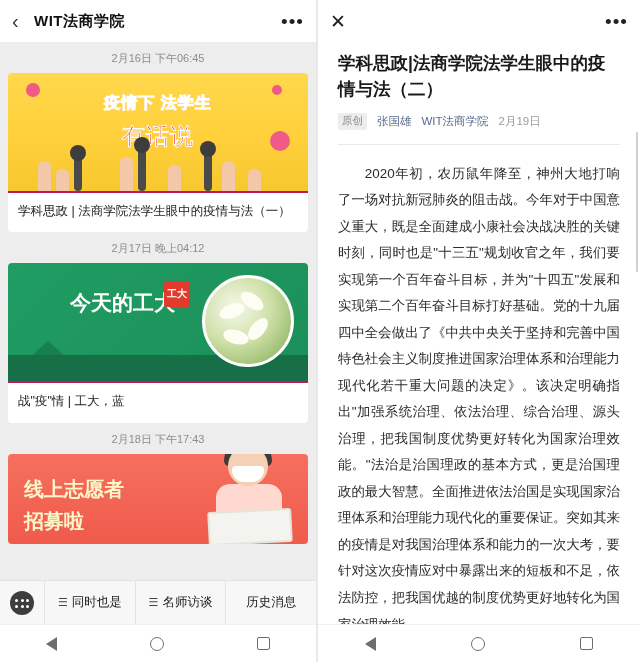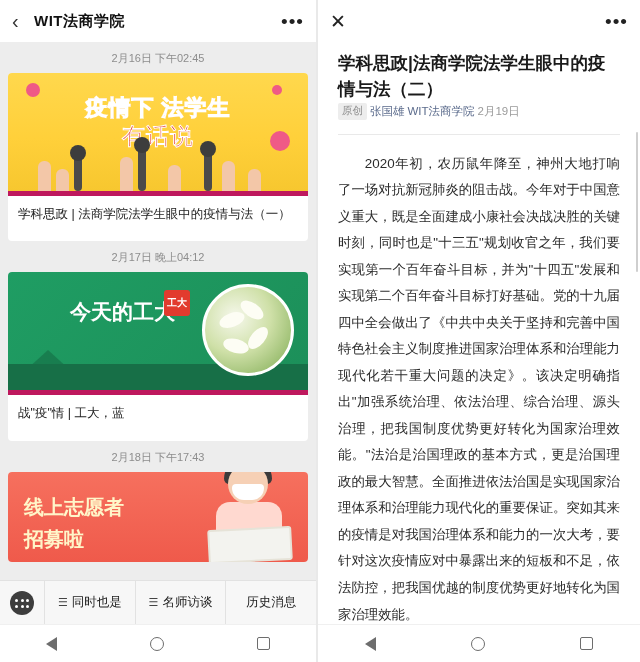--- a/index.html
+++ b/index.html
@@ -42,28 +42,28 @@
   .timestamp {
     text-align: center; font-size: 11px; color: #8d8d8d;
     padding: 9px 0 7px;
   }
   .card {
     background: #fff; margin: 0 8px; border-radius: 4px; overflow: hidden;
   }
   .card-img { width: 100%; height: 118px; position: relative; overflow: hidden; }
   .card-title {
     font-size: 12.5px; color: #222; line-height: 1.55;
-    padding: 9px 10px 17px; border-top: 5px solid #be185d;
+    padding: 9px 10px 11px; border-top: 2px solid #be185d;
   }
 
   
   .poster1 { background: linear-gradient(180deg,#ffd84d 0%, #ffd03a 55%, #f7c72f 100%); }
   .poster1 .p1-txt1 {
     position: absolute; top: 20px; left: 50%; transform: translateX(-50%);
-    font-size: 22px; font-weight: 800; color: #e0352b;
+    font-size: 16px; font-weight: 800; color: #e0352b;
     -webkit-text-stroke: 1px #fff; white-space: nowrap; letter-spacing: 1px;
   }
   .poster1 .p1-txt2 {
     position: absolute; top: 48px; left: 50%; transform: translateX(-50%);
     font-size: 23px; font-weight: 400; color: #e0352b;
     -webkit-text-stroke: 1px #fff; white-space: nowrap; letter-spacing: 1px;
   }
   .hand {
     position: absolute; bottom: 0; width: 13px; background: #f3c7a8;
     border-radius: 6px 6px 0 0;
@@ -174,24 +174,24 @@
   }
   .menu-item .eq { font-size: 11px; color: #444; }
 
   
   .article {
     height: calc(662px - 42px - 38px);
     background: #fff; padding: 2px 20px 0; overflow: hidden; position: relative;
   }
   .art-title {
     font-size: 17.5px; line-height: 1.5; color: #1a1a1a; font-weight: 700;
-    margin: 6px 0 0;
+    margin: 6px 0 10px;
   }
   .art-meta {
-    display: flex; align-items: center; gap: 3px; flex-wrap: wrap;
+    display: flex; align-items: center; gap: 10px; flex-wrap: wrap;
     font-size: 11.5px; margin-bottom: 14px;
   }
   .tag-orig {
     background: #ededed; color: #8c8c8c; font-size: 10.5px;
     padding: 1.5px 4px; border-radius: 2px;
   }
   .meta-author { color: #5b6b8c; }
   .meta-account { color: #5b6b8c; }
   .meta-date { color: #9a9a9a; }
   .art-sep { height: 1px; background: #e9e9e9; margin: 0 0 16px; }
@@ -233,21 +233,21 @@
   <div class="phone left">
 
     <div class="topbar">
       <div class="back">‹</div>
       <div class="title">WIT法商学院</div>
       <div class="dots">•••</div>
     </div>
 
     <div class="feed">
 
-      <div class="timestamp">2月16日 下午02:45</div>
+      <div class="timestamp">2月16日 下午06:45</div>
       <div class="card">
         <div class="card-img poster1">
           <div class="p1-bubble" style="width:14px;height:14px;top:10px;left:18px;"></div>
           <div class="p1-bubble" style="width:10px;height:10px;top:12px;right:26px;"></div>
           <div class="poster1-txt p1-txt1">疫情下  法学生</div>
           <div class="poster1-txt p1-txt2">有话说</div>
           <div class="hand" style="left:30px;height:30px;"></div>
           <div class="hand" style="left:48px;height:22px;"></div>
           <div class="mic" style="left:66px;height:36px;"></div>
           <div class="mic-head" style="left:62px;bottom:30px;"></div>

